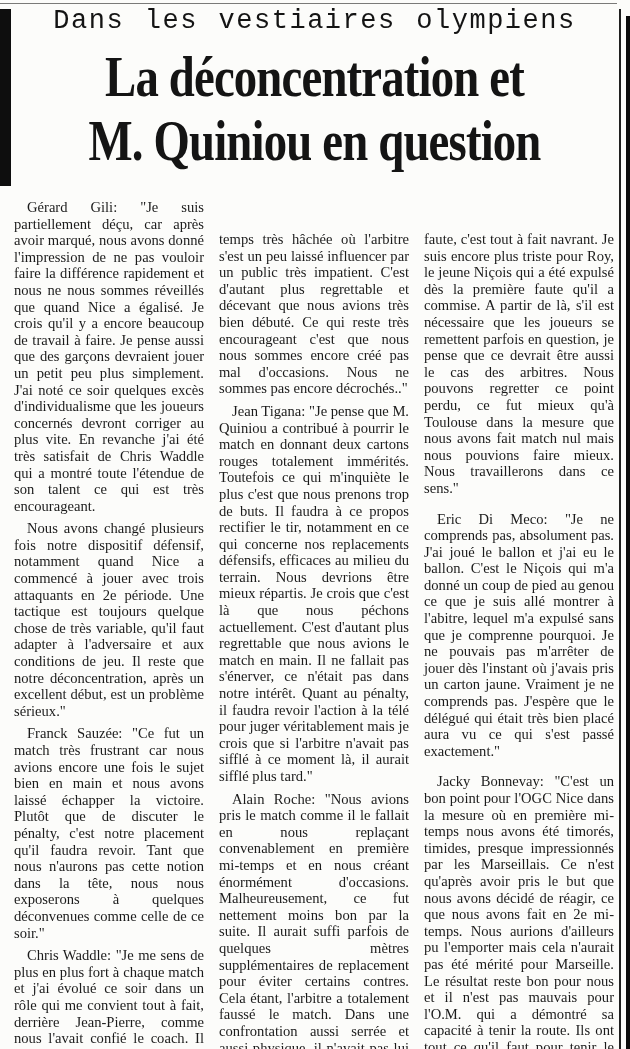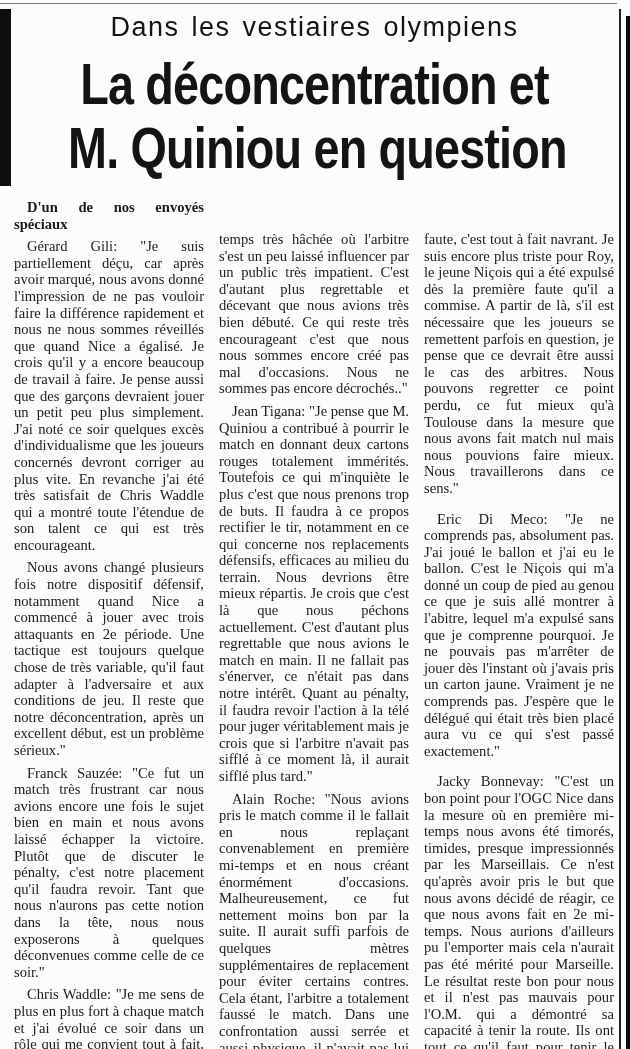--- a/index.html
+++ b/index.html
@@ -8,25 +8,25 @@
     background:#fcfcfa; overflow:hidden;
     font-family:"Liberation Serif", serif; color:#1b1b1b;
   }
   .hairline-top { position:absolute; top:3px; left:0; width:617px; height:1px; background:#7a7a78; }
   .left-bar  { position:absolute; left:0;   top:9px;  width:11px; height:177px;  background:#0e0e0e; }
   .right-rule{ position:absolute; left:619px; top:9px; width:2px;  height:1040px; background:#1f1f1f; }
   .right-bar { position:absolute; left:626px; top:16px; width:4px; height:1033px; background:#0c0c0c; }
 
   .masthead { position:absolute; top:6px; left:14px; width:601px; text-align:center; }
   .kicker {
-    font-family:Liberation Sans, sans-serif;
-    font-size:27px; letter-spacing:1.5px; word-spacing:3px; color:#141414;margin-top:6px;
+    font-family:Liberation Mono, monospace;
+    font-size:27px; letter-spacing:1.5px; word-spacing:3px; color:#141414;
   }
   .headline {
-    margin:9px 0 13px; font-family:Liberation Sans, sans-serif;
+    margin:9px 0 13px; font-family:Liberation Serif, serif;
     font-weight:bold; font-size:57px; line-height:1.13; letter-spacing:-1px; color:#141414;
   }
   .hl-line { display:block; transform:scaleX(0.82); transform-origin:50% 50%; white-space:nowrap; }
 
   .body-columns {
     position:absolute; top:199px; left:14px; width:601px; height:850px;
     display:flex; gap:15px; overflow:hidden;
   }
   .col { width:190px; font-size:14.6px; line-height:16.6px; text-align:justify; }
   .para { margin:0; text-indent:13px; }
@@ -49,21 +49,20 @@
     <div class="kicker">Dans les vestiaires olympiens</div>
     <h1 class="headline">
       <span class="hl-line">La déconcentration et</span>
       <span class="hl-line">M. Quiniou en question</span>
     </h1>
   </div>
 
   <div class="body-columns">
 
     <div class="col col-1">
-      <p class="para intro">D'un de nos envoyés spéciaux</p>
       <p class="para"><b class="speaker">Gérard Gili:</b> <span>"Je suis partiellement déçu, car après avoir marqué, nous avons donné l'impression de ne pas vouloir faire la différence rapidement et nous ne nous sommes réveillés que quand Nice a égalisé. Je crois qu'il y a encore beaucoup de travail à faire. Je pense aussi que des garçons devraient jouer un petit peu plus simplement. J'ai noté ce soir quelques excès d'individualisme que les joueurs concernés devront corriger au plus vite. En revanche j'ai été très satisfait de Chris Waddle qui a montré toute l'étendue de son talent ce qui est très encourageant.</span></p>
       <p class="para"><span>Nous avons changé plusieurs fois notre dispositif défensif, notamment quand Nice a commencé à jouer avec trois attaquants en 2e période. Une tactique est toujours quelque chose de très variable, qu'il faut adapter à l'adversaire et aux conditions de jeu. Il reste que notre déconcentration, après un excellent début, est un problème sérieux."</span></p>
       <p class="para"><b class="speaker">Franck Sauzée:</b> <span>"Ce fut un match très frustrant car nous avions encore une fois le sujet bien en main et nous avons laissé échapper la victoire. Plutôt que de discuter le pénalty, c'est notre placement qu'il faudra revoir. Tant que nous n'aurons pas cette notion dans la tête, nous nous exposerons à quelques déconvenues comme celle de ce soir."</span></p>
       <p class="para"><b class="speaker">Chris Waddle:</b> <span>"Je me sens de plus en plus fort à chaque match et j'ai évolué ce soir dans un rôle qui me convient tout à fait, derrière Jean-Pierre, comme nous l'avait confié le coach. Il est dommage d'avoir laissé échapper la victoire à cause d'une 2e mi-</span></p>
     </div>
 
     <div class="col col-2">
       <p class="para cont"><span>temps très hâchée où l'arbitre s'est un peu laissé influencer par un public très impatient. C'est d'autant plus regrettable et décevant que nous avions très bien débuté. Ce qui reste très encourageant c'est que nous nous sommes encore créé pas mal d'occasions. Nous ne sommes pas encore décrochés.."</span></p>
       <p class="para"><b class="speaker">Jean Tigana:</b> <span>"Je pense que M. Quiniou a contribué à pourrir le match en donnant deux cartons rouges totalement immérités. Toutefois ce qui m'inquiète le plus c'est que nous prenons trop de buts. Il faudra à ce propos rectifier le tir, notamment en ce qui concerne nos replacements défensifs, efficaces au milieu du terrain. Nous devrions être mieux répartis. Je crois que c'est là que nous péchons actuellement. C'est d'autant plus regrettable que nous avions le match en main. Il ne fallait pas s'énerver, ce n'était pas dans notre intérêt. Quant au pénalty, il faudra revoir l'action à la télé pour juger véritablement mais je crois que si l'arbitre n'avait pas sifflé à ce moment là, il aurait sifflé plus tard."</span></p>
       <p class="para"><b class="speaker">Alain Roche:</b> <span>"Nous avions pris le match comme il le fallait en nous replaçant convenablement en première mi-temps et en nous créant énormément d'occasions. Malheureusement, ce fut nettement moins bon par la suite. Il aurait suffi parfois de quelques mètres supplémentaires de replacement pour éviter certains contres. Cela étant, l'arbitre a totalement faussé le match. Dans une confrontation aussi serrée et aussi physique, il n'avait pas lui non plus droit à l'erreur."</span></p>

